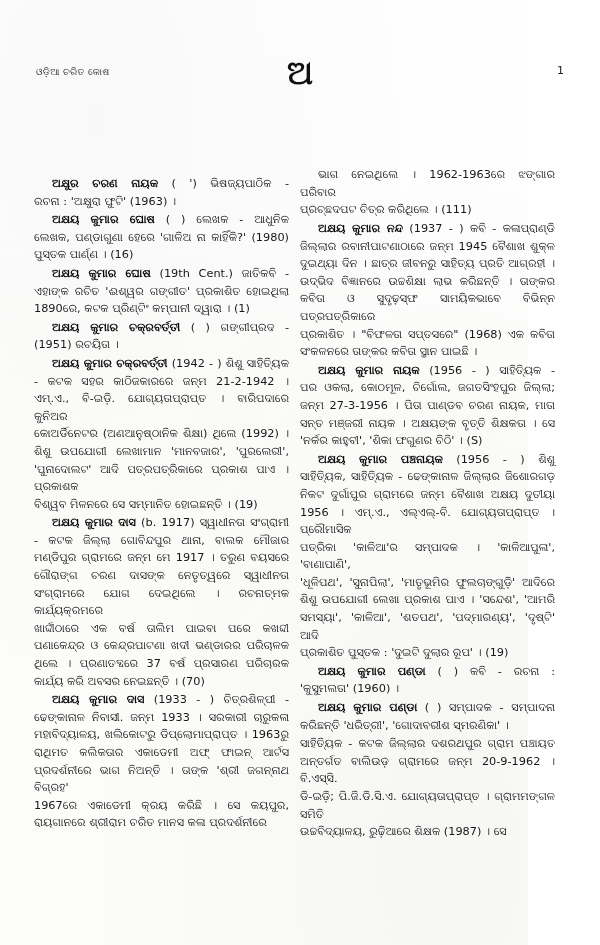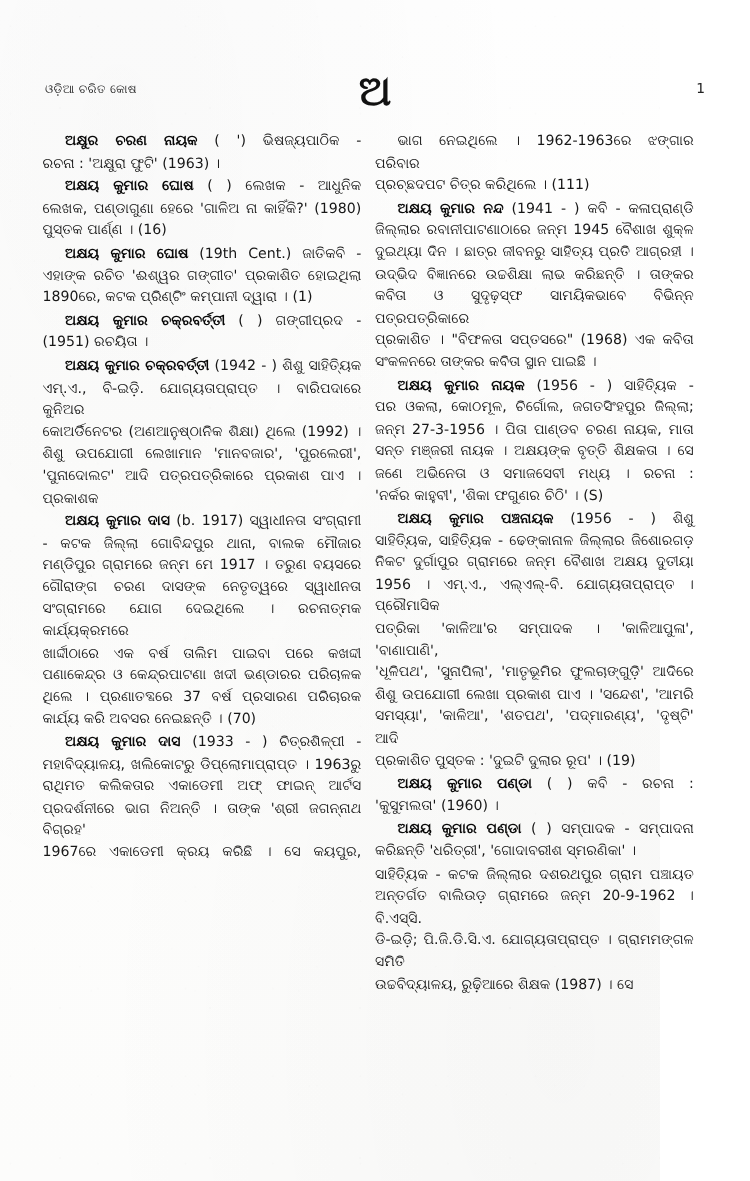--- a/index.html
+++ b/index.html
@@ -84,20 +84,21 @@
 
   
   .columns {
     position: absolute;
     top: 42px;
     left: 0;
     width: 532px;
     height: 800px;
     display: flex;
     gap: 11px;
+    align-items: center;
   }
   .col {
     width: 255px;
     position: relative;
   }
 
   .entry {
     margin-bottom: 1px;
   }
   p.line {
@@ -165,64 +166,67 @@
             <p class="line indent just"><span class="hw">ଅକ୍ଷୟ କୁମାର ଘୋଷ</span><span> (19th Cent.) ଜାତିକବି -</span></p>
             <p class="line just">ଏହାଙ୍କ ରଚିତ 'ଈଶ୍ୱର ଗଙ୍ଗୀତ' ପ୍ରକାଶିତ ହୋଇଥିଲା</p>
             <p class="line last">1890ରେ, କଟକ ପ୍ରିଣ୍ଟିଂ କମ୍ପାନୀ ଦ୍ୱାରା । (1)</p>
           </div>
           <div class="entry">
             <p class="line indent just"><span class="hw">ଅକ୍ଷୟ କୁମାର ଚକ୍ରବର୍ତ୍ତୀ</span><span> (        ) ଗଙ୍ଗୀପ୍ରଦ -</span></p>
             <p class="line last">(1951) ରଚୟିତା ।</p>
           </div>
           <div class="entry">
             <p class="line indent just"><span class="hw">ଅକ୍ଷୟ କୁମାର ଚକ୍ରବର୍ତ୍ତୀ</span><span> (1942 -    ) ଶିଶୁ ସାହିତ୍ୟିକ</span></p>
+            <p class="line just">- କଟକ ସହର କାଠିଜକାରରେ ଜନ୍ମ 21-2-1942 ।</p>
             <p class="line just">ଏମ୍.ଏ., ବି-ଇଡ଼ି. ଯୋଗ୍ୟତାପ୍ରାପ୍ତ । ବାରିପଦାରେ କୁନିଅର</p>
             <p class="line just">କୋଅର୍ଡିନେଟର (ଅଣଆନୁଷ୍ଠାନିକ ଶିକ୍ଷା) ଥିଲେ (1992) ।</p>
             <p class="line just">ଶିଶୁ ଉପଯୋଗୀ ଲେଖାମାନ 'ମାନବଜାର', 'ପୁରଲେରୀ',</p>
             <p class="line just">'ପୁନାଦୋଲଟ' ଆଦି ପତ୍ରପତ୍ରିକାରେ ପ୍ରକାଶ ପାଏ । ପ୍ରକାଶକ</p>
+            <p class="line last">ବିଶ୍ୱବ ମିଳନରେ ସେ ସମ୍ମାନିତ ହୋଇଛନ୍ତି । (19)</p>
           </div>
           <div class="entry">
             <p class="line indent just"><span class="hw">ଅକ୍ଷୟ କୁମାର ଦାସ</span><span> (b. 1917) ସ୍ୱାଧୀନତା ସଂଗ୍ରାମୀ</span></p>
             <p class="line just">- କଟକ ଜିଲ୍ଲା ଗୋବିନ୍ଦପୁର ଥାନା, ବାଲକ ମୌଜାର</p>
             <p class="line just">ମଣ୍ଡିପୁର ଗ୍ରାମରେ ଜନ୍ମ ମେ 1917 । ତରୁଣ ବୟସରେ</p>
             <p class="line just">ଗୌରାଙ୍ଗ ଚରଣ ଦାସଙ୍କ ନେତୃତ୍ୱରେ ସ୍ୱାଧୀନତା</p>
             <p class="line just">ସଂଗ୍ରାମରେ ଯୋଗ ଦେଇଥିଲେ । ରଚନାତ୍ମକ କାର୍ଯ୍ୟକ୍ରମରେ</p>
             <p class="line just">ଖାର୍ଦ୍ଦୀଠାରେ ଏକ ବର୍ଷ ତାଲିମ ପାଇବା ପରେ କଖଦ୍ଦୀ</p>
             <p class="line just">ପଣାକେନ୍ଦ୍ର ଓ କେନ୍ଦ୍ରପାଟଣା ଖଦୀ ଭଣ୍ଡାରର ପରିଚାଳକ</p>
             <p class="line just">ଥିଲେ । ପ୍ରଣାତବ୍ଦରେ 37 ବର୍ଷ ପ୍ରସାରଣ ପରିଚାରକ</p>
             <p class="line last">କାର୍ଯ୍ୟ କରି ଅବସର ନେଇଛନ୍ତି । (70)</p>
           </div>
           <div class="entry">
             <p class="line indent just"><span class="hw">ଅକ୍ଷୟ କୁମାର ଦାସ</span><span> (1933 -    ) ଚିତ୍ରଶିଳ୍ପୀ -</span></p>
+            <p class="line just">ଢେଙ୍କାନାଳ ନିବାସୀ. ଜନ୍ମ 1933 । ସରକାରୀ ଚାରୁକଳା</p>
             <p class="line just">ମହାବିଦ୍ୟାଳୟ, ଖଲିକୋଟରୁ ଡିପ୍ଲୋମାପ୍ରାପ୍ତ । 1963ରୁ</p>
             <p class="line just">ରାଥିମତ କଲିକତାର ଏକାଡେମୀ ଅଫ୍ ଫାଇନ୍ ଆର୍ଟସ</p>
             <p class="line just">ପ୍ରଦର୍ଶନୀରେ ଭାଗ ନିଅନ୍ତି । ତାଙ୍କ 'ଶ୍ରୀ ଜଗନ୍ନାଥ ବିଗ୍ରହ'</p>
             <p class="line just">1967ରେ ଏକାଡେମୀ କ୍ରୟ କରିଛି । ସେ କୟପୁର,</p>
+            <p class="line last">ରାୟଗାନରେ ଶ୍ରୀରାମ ଚରିତ ମାନସ କଳା ପ୍ରଦର୍ଶନୀରେ</p>
           </div>
         </div>
       <div class="col" id="col1">
           <div class="entry">
             <p class="line indent just">ଭାଗ ନେଇଥିଲେ । 1962-1963ରେ ଝଙ୍ଗାର ପରିବାର</p>
             <p class="line last">ପ୍ରଚ୍ଛଦପଟ ଚିତ୍ର କରିଥିଲେ । (111)</p>
           </div>
           <div class="entry">
-            <p class="line indent just"><span class="hw">ଅକ୍ଷୟ କୁମାର ନନ୍ଦ</span><span> (1941 -  ) କବି - କଳାପ୍ରାଣ୍ଡି</span></p>
+            <p class="line indent just"><span class="hw">ଅକ୍ଷୟ କୁମାର ନନ୍ଦ</span><span> (1937 -  ) କବି - କଳାପ୍ରାଣ୍ଡି</span></p>
             <p class="line just">ଜିଲ୍ଲାର ରବାନୀପାଟଣାଠାରେ ଜନ୍ମ 1945 ବୈଶାଖ ଶୁକ୍ଳ</p>
             <p class="line just">ଦୁଇଥ୍ୟା ଦିନ । ଛାତ୍ର ଜୀବନରୁ ସାହିତ୍ୟ ପ୍ରତି ଆଗ୍ରହୀ ।</p>
             <p class="line just">ଉଦ୍ଭିଦ ବିଜ୍ଞାନରେ ଉଚ୍ଚଶିକ୍ଷା ଲାଭ କରିଛନ୍ତି । ତାଙ୍କର</p>
             <p class="line just">କବିତା ଓ ସୁଦୃଢ଼ସ୍ଫ ସାମୟିକଭାବେ ବିଭିନ୍ନ ପତ୍ରପତ୍ରିକାରେ</p>
             <p class="line just">ପ୍ରକାଶିତ । "ବିଫଳତା ସପ୍ତସରେ" (1968) ଏକ କବିତା</p>
             <p class="line last">ସଂକଳନରେ ତାଙ୍କର କବିତା ସ୍ଥାନ ପାଇଛି ।</p>
           </div>
           <div class="entry">
             <p class="line indent just"><span class="hw">ଅକ୍ଷୟ କୁମାର ନାୟକ</span><span> (1956 -    ) ସାହିତ୍ୟିକ -</span></p>
             <p class="line just">ପର ଓକଲା, କୋଠମୂଳ, ଚିର୍ଗୋଲ, ଜଗତସିଂହପୁର ଜିଲ୍ଲା;</p>
             <p class="line just">ଜନ୍ମ 27-3-1956 । ପିତା ପାଣ୍ଡବ ଚରଣ ନାୟକ, ମାତା</p>
             <p class="line just">ସନ୍ତ ମଞ୍ଜରୀ ନାୟକ । ଅକ୍ଷୟଙ୍କ ବୃତ୍ତି ଶିକ୍ଷକତା । ସେ</p>
-            <p class="line just">ଜଣେ ଅଭିନେତା ଓ ସମାଜସେବୀ ମଧ୍ୟ । ରଚନା :</p>
             <p class="line last">'ନର୍କର କାହୁବୀ', 'ଶିକା ଫଗୁଣର ଚିଠି' । (S)</p>
           </div>
           <div class="entry">
             <p class="line indent just"><span class="hw">ଅକ୍ଷୟ କୁମାର ପଞ୍ଚନାୟକ</span><span> (1956 -       ) ଶିଶୁ</span></p>
             <p class="line just">ସାହିତ୍ୟିକ, ସାହିତ୍ୟିକ - ଢେଙ୍କାନାଳ ଜିଲ୍ଲାର ଜିଶୋରଗଡ଼</p>
             <p class="line just">ନିକଟ ଦୁର୍ଗାପୁର ଗ୍ରାମରେ ଜନ୍ମ ବୈଶାଖ ଅକ୍ଷୟ ଦୁତୀୟା</p>
             <p class="line just">1956 । ଏମ୍.ଏ., ଏଲ୍ଏଲ୍-ବି. ଯୋଗ୍ୟତାପ୍ରାପ୍ତ । ପ୍ରୌମାସିକ</p>
             <p class="line just">ପତ୍ରିକା 'କାଳିଆ'ର ସମ୍ପାଦକ । 'କାଳିଆପୁଳା', 'ବାଣାପାଣି',</p>
             <p class="line just">'ଧୂଳିପଥ', 'ସୁନାପିଲା', 'ମାତୃଭୂମିର ଫୁଲଚାଙ୍ଗୁଡ଼ି' ଆଦିରେ</p>
             <p class="line just">ଶିଶୁ ଉପଯୋଗୀ ଲେଖା ପ୍ରକାଶ ପାଏ । 'ସନ୍ଦେଶ', 'ଆମରି</p>

